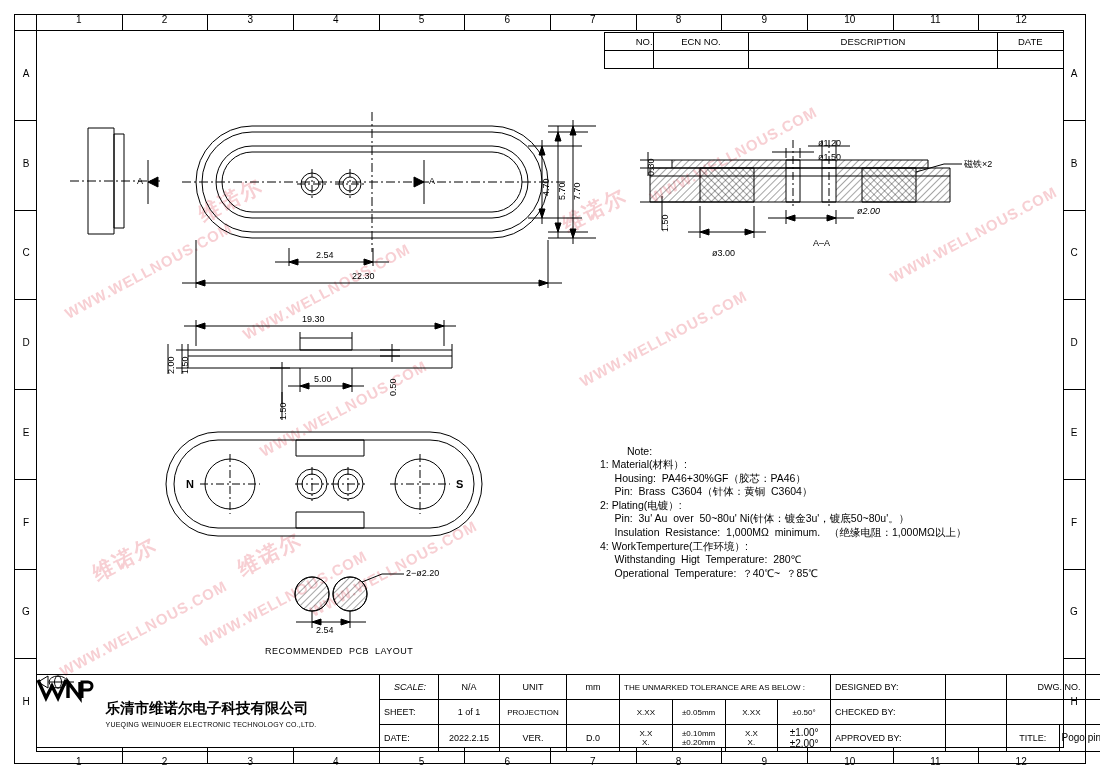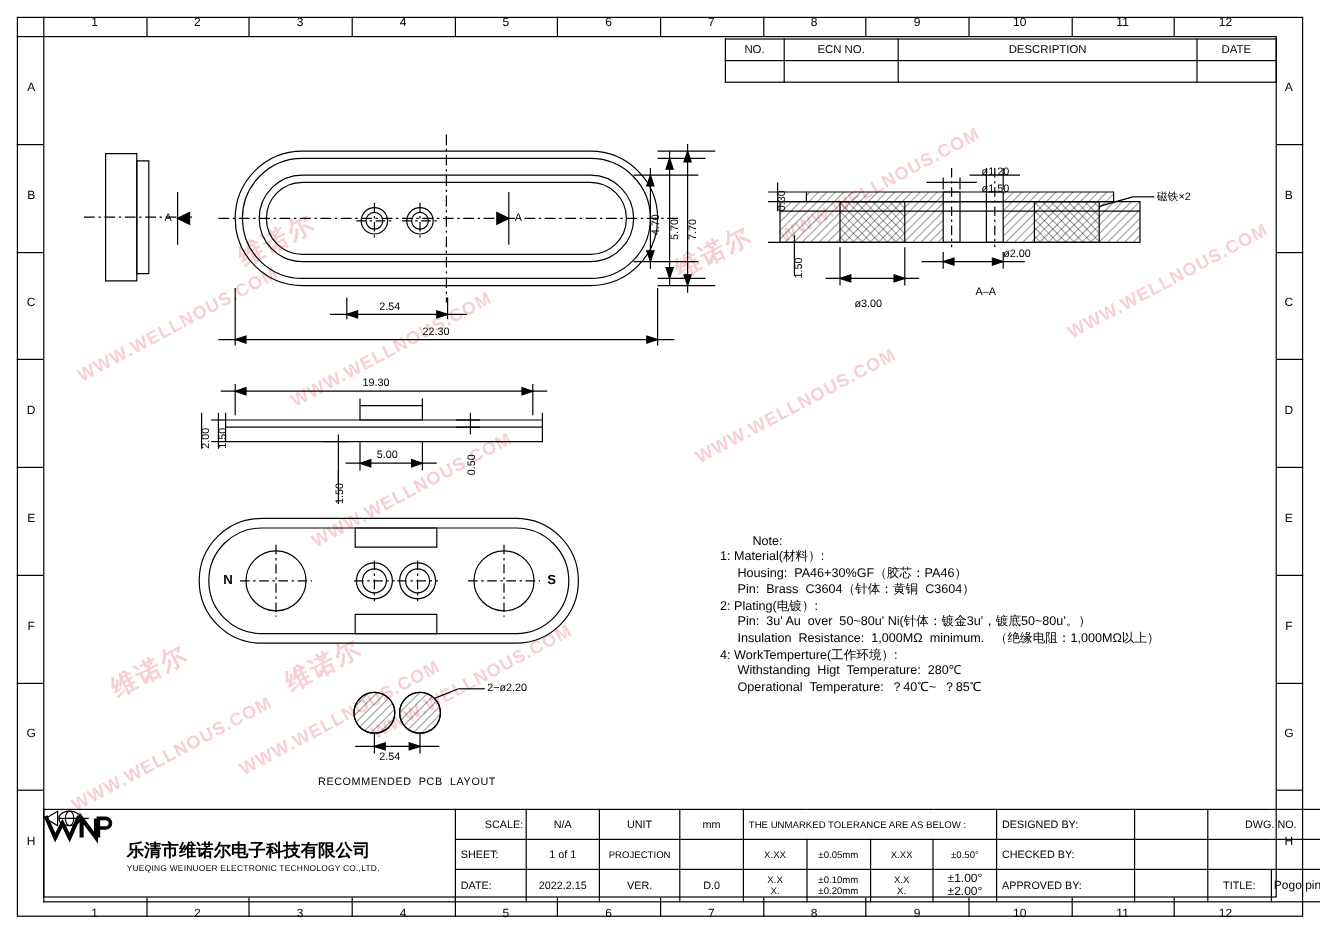--- a/index.html
+++ b/index.html
@@ -55,21 +55,21 @@
   <div class="ln" style="left:14px;top:30px;width:22px;height:1.1px;"></div>
   <div class="ln" style="left:36px;top:14px;width:1.1px;height:16px;"></div>
 
   <div id="colticks"></div>
   <div id="rowticks"></div>
 
   <div class="abs" style="left:604px;top:32px;">
     <table class="grid" style="width:460px;">
       <tbody>
           <tr>
-        <td style="width:48px;height:17px;">NO.</td>
+        <td style="width:48px;height:17px;text-align:right;">NO.</td>
         <td style="width:96px;">ECN  NO.</td>
         <td style="width:250px;">DESCRIPTION</td>
         <td style="width:66px;">DATE</td>
       </tr>
       <tr>
         <td style="height:17px;"></td>
         <td></td>
         <td></td>
         <td></td>
       </tr>
@@ -274,21 +274,21 @@
   <div class="txt lg" style="left:186px;top:478px;font-weight:bold;">N</div>
   <div class="txt lg" style="left:456px;top:478px;font-weight:bold;">S</div>
 
   <div class="txt sm" style="left:406px;top:568px;">2−ø2.20</div>
   <div class="txt sm" style="left:316px;top:625px;">2.54</div>
   <div class="txt sm" style="left:265px;top:646px;letter-spacing:.5px;">RECOMMENDED  PCB  LAYOUT</div>
 
   <div class="txt sm" style="left:813px;top:238px;">A–A</div>
   <div class="txt sm" style="left:818px;top:138px;">ø1.20</div>
   <div class="txt sm" style="left:818px;top:152px;">ø1.50</div>
-  <div class="txt sm" style="left:836px;top:206px;">ø2.00</div>
+  <div class="txt sm" style="left:857px;top:206px;font-style:italic;">ø2.00</div>
   <div class="txt sm" style="left:712px;top:224px;margin-top:24px;">ø3.00</div>
   <div class="txt sm vert" style="left:646px;top:176px;transform:rotate(-90deg);">0.30</div>
   <div class="txt sm vert" style="left:660px;top:232px;transform:rotate(-90deg);">1.50</div>
   <div class="txt sm" style="left:964px;top:158px;">磁铁×2</div>
 
   <div class="note" style="left:600px;top:444px;margin-left:27px;">Note:</div>
   <div class="abs" style="left:600px;top:458px;">
     <div class="txt" style="position:relative;font-size:10.5px;line-height:13.6px;">1: Material(材料）:</div>
     <div class="txt" style="position:relative;font-size:10.5px;line-height:13.6px;">     Housing:  PA46+30%GF（胶芯：PA46）</div>
     <div class="txt" style="position:relative;font-size:10.5px;line-height:13.6px;">     Pin:  Brass  C3604（针体：黄铜  C3604）</div>
@@ -311,21 +311,21 @@
               <path d="M2,6 L10,24 L16,12 L22,24 L30,6" stroke="#000" stroke-width="3.4" fill="none"></path>
               <path d="M32,24 V8 L44,24 V8" stroke="#000" stroke-width="3.4" fill="none"></path>
               <path d="M46,24 V8 h6 a4,4 0 0 1 0,8 h-6" stroke="#000" stroke-width="3" fill="none"></path>
             </svg>
             <div style="margin-left:6px;text-align:left;">
               <div style="font-size:14.5px;font-weight:bold;">乐清市维诺尔电子科技有限公司</div>
               <div style="font-size:7px;letter-spacing:.2px;margin-top:3px;">YUEQING  WEINUOER  ELECTRONIC  TECHNOLOGY  CO.,LTD.</div>
             </div>
           </div>
         </td>
-        <td style="width:52px;height:24px;text-align:right;padding-left:4px;">SCALE:</td>
+        <td style="width:52px;height:24px;text-align:center;padding-left:4px;font-style:italic;">SCALE:</td>
         <td style="width:56px;margin-left:12px;">N/A</td>
         <td style="width:62px;">UNIT</td>
         <td style="width:48px;">mm</td>
         <td colspan="4" style="width:204px;font-size:8px;text-align:left;padding-left:4px;">THE  UNMARKED  TOLERANCE  ARE  AS  BELOW :</td>
         <td rowspan="1" style="width:108px;text-align:left;padding-left:4px;">DESIGNED  BY:</td>
         <td style="width:56px;"></td>
         <td colspan="2" style="width:100px;">DWG.  NO.</td>
       </tr>
       <tr>
         <td style="height:24px;text-align:left;padding-left:4px;">SHEET:</td>

